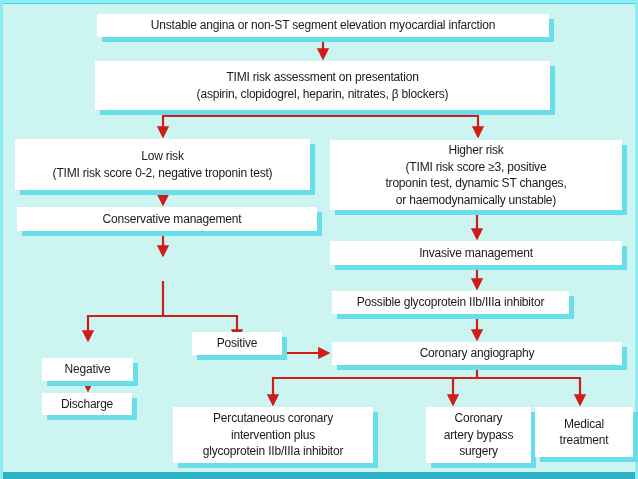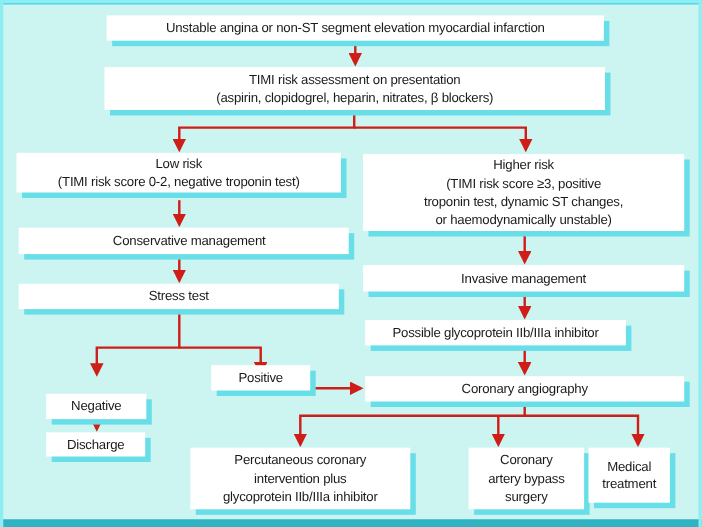--- a/index.html
+++ b/index.html
@@ -84,48 +84,45 @@
     <path class="arrow-path" d="M477,314 L477,339" marker-end="url(#ah)"></path>
     <path class="arrow-path" d="M477,365 L477,378 L273,378 L273,404" marker-end="url(#ah)"></path>
     <path class="arrow-path" d="M477,378 L580,378 L580,404" marker-end="url(#ah)"></path>
     <path class="arrow-path" d="M453,378 L453,404" marker-end="url(#ah)"></path>
   </svg>
 
   <div class="box" style="left:97px; top:14px; width:452px; height:23px;">
     <div class="ln">Unstable angina or non-ST segment elevation myocardial infarction</div>
   </div>
 
-  <div class="box" style="left:95px; top:61px; width:455px; height:39px;">
+  <div class="box" style="left:95px; top:61px; width:455px; height:49px;">
     <div class="ln">TIMI risk assessment on presentation</div>
     <div class="ln">(aspirin, clopidogrel, heparin, nitrates, β blockers)</div>
   </div>
 
-  <div class="box" style="left:15px; top:139px; width:295px; height:36px;">
+  <div class="box" style="left:15px; top:139px; width:295px; height:51px;">
     <div class="ln">Low risk</div>
     <div class="ln">(TIMI risk score 0-2, negative troponin test)</div>
   </div>
 
   <div class="box" style="left:330px; top:140px; width:292px; height:70px;">
     <div class="ln">Higher risk</div>
     <div class="ln">(TIMI risk score ≥3, positive</div>
     <div class="ln">troponin test, dynamic ST changes,</div>
     <div class="ln">or haemodynamically unstable)</div>
   </div>
 
   <div class="box" style="left:17px; top:207px; width:290px; height:24px;padding-left:10px;">
     <div class="ln">Conservative management</div>
   </div>
 
   <div class="box" style="left:330px; top:241px; width:292px; height:24px;">
     <div class="ln">Invasive management</div>
   </div>
 
-  <div class="box" style="left:17px; top:258px; width:291px; height:23px;">
-    <div class="ln">Stress test</div>
-  </div>
 
   <div class="box" style="left:332px; top:291px; width:237px; height:23px;">
     <div class="ln">Possible glycoprotein IIb/IIIa inhibitor</div>
   </div>
 
   <div class="box" style="left:42px; top:358px; width:91px; height:23px;">
     <div class="ln">Negative</div>
   </div>
 
   <div class="box" style="left:192px; top:332px; width:90px; height:23px;">
@@ -145,18 +142,18 @@
     <div class="ln">intervention plus</div>
     <div class="ln">glycoprotein IIb/IIIa inhibitor</div>
   </div>
 
   <div class="box" style="left:402px; top:407px; width:105px; height:56px;margin-left:24px;">
     <div class="ln">Coronary</div>
     <div class="ln">artery bypass</div>
     <div class="ln">surgery</div>
   </div>
 
-  <div class="box" style="left:535px; top:407px; width:74px; height:50px;">
+  <div class="box" style="left:535px; top:407px; width:98px; height:50px;">
     <div class="ln">Medical</div>
     <div class="ln">treatment</div>
   </div>
 
 </div>
 
 </body></html>

